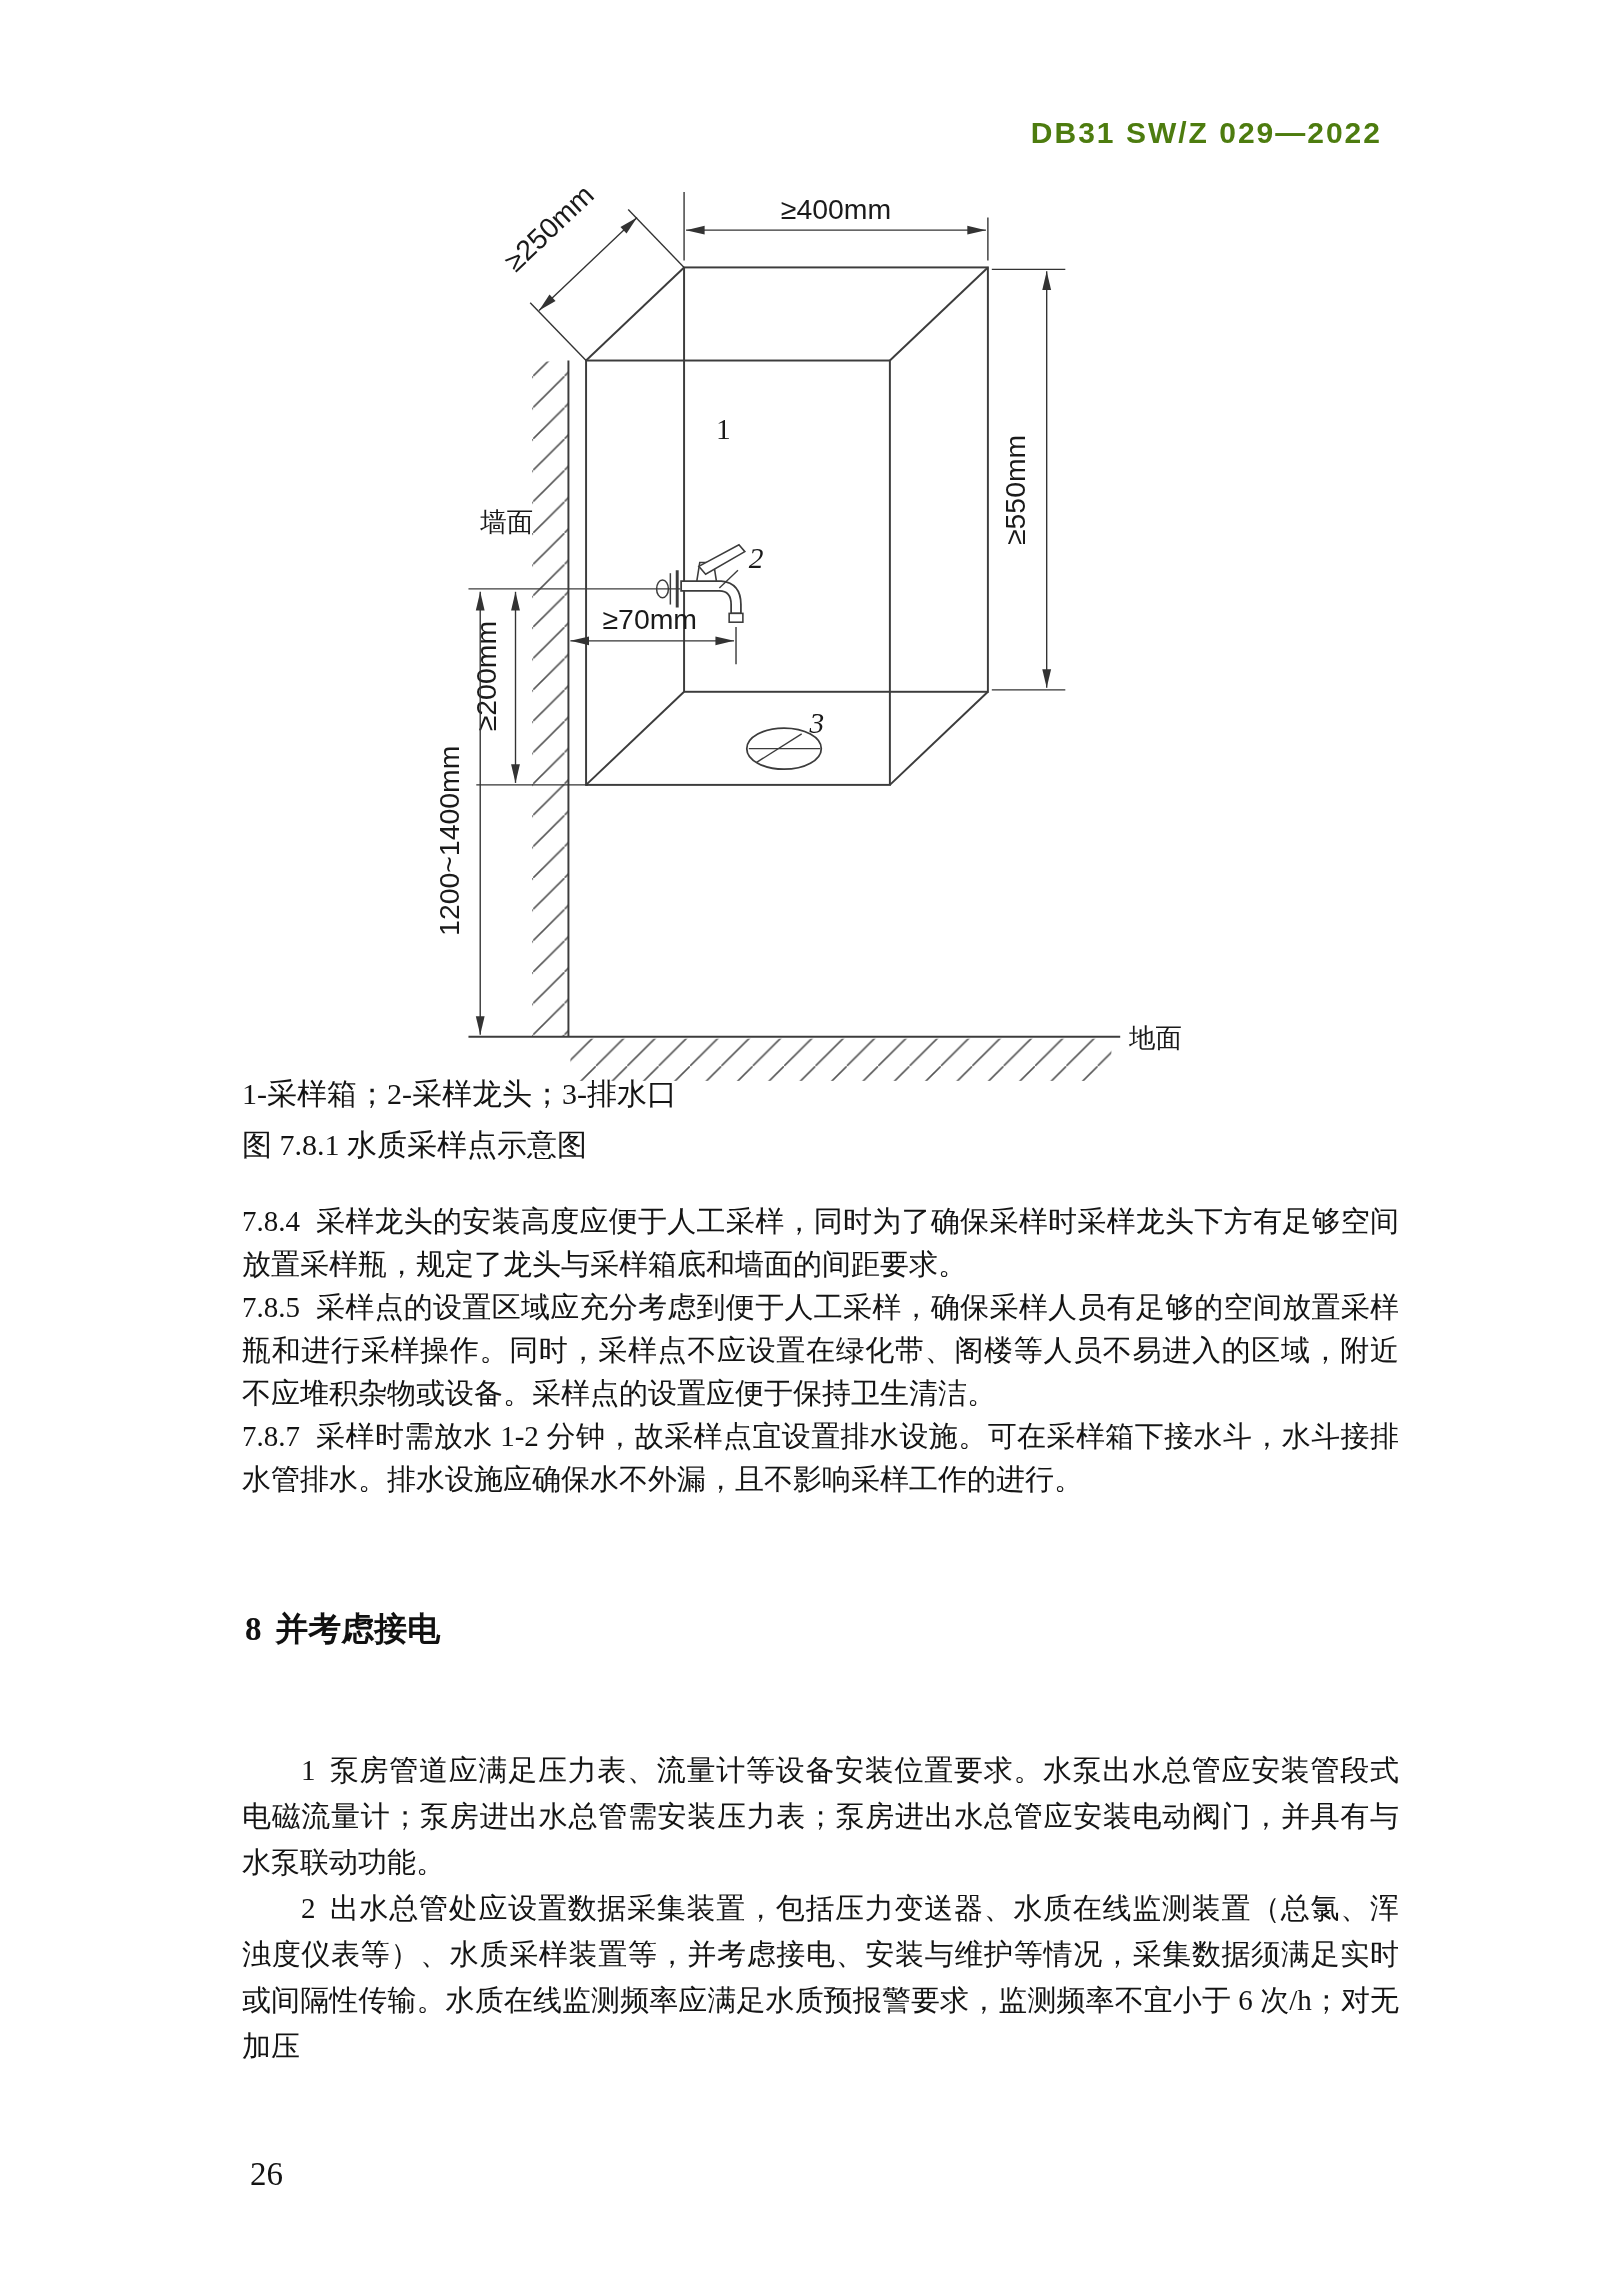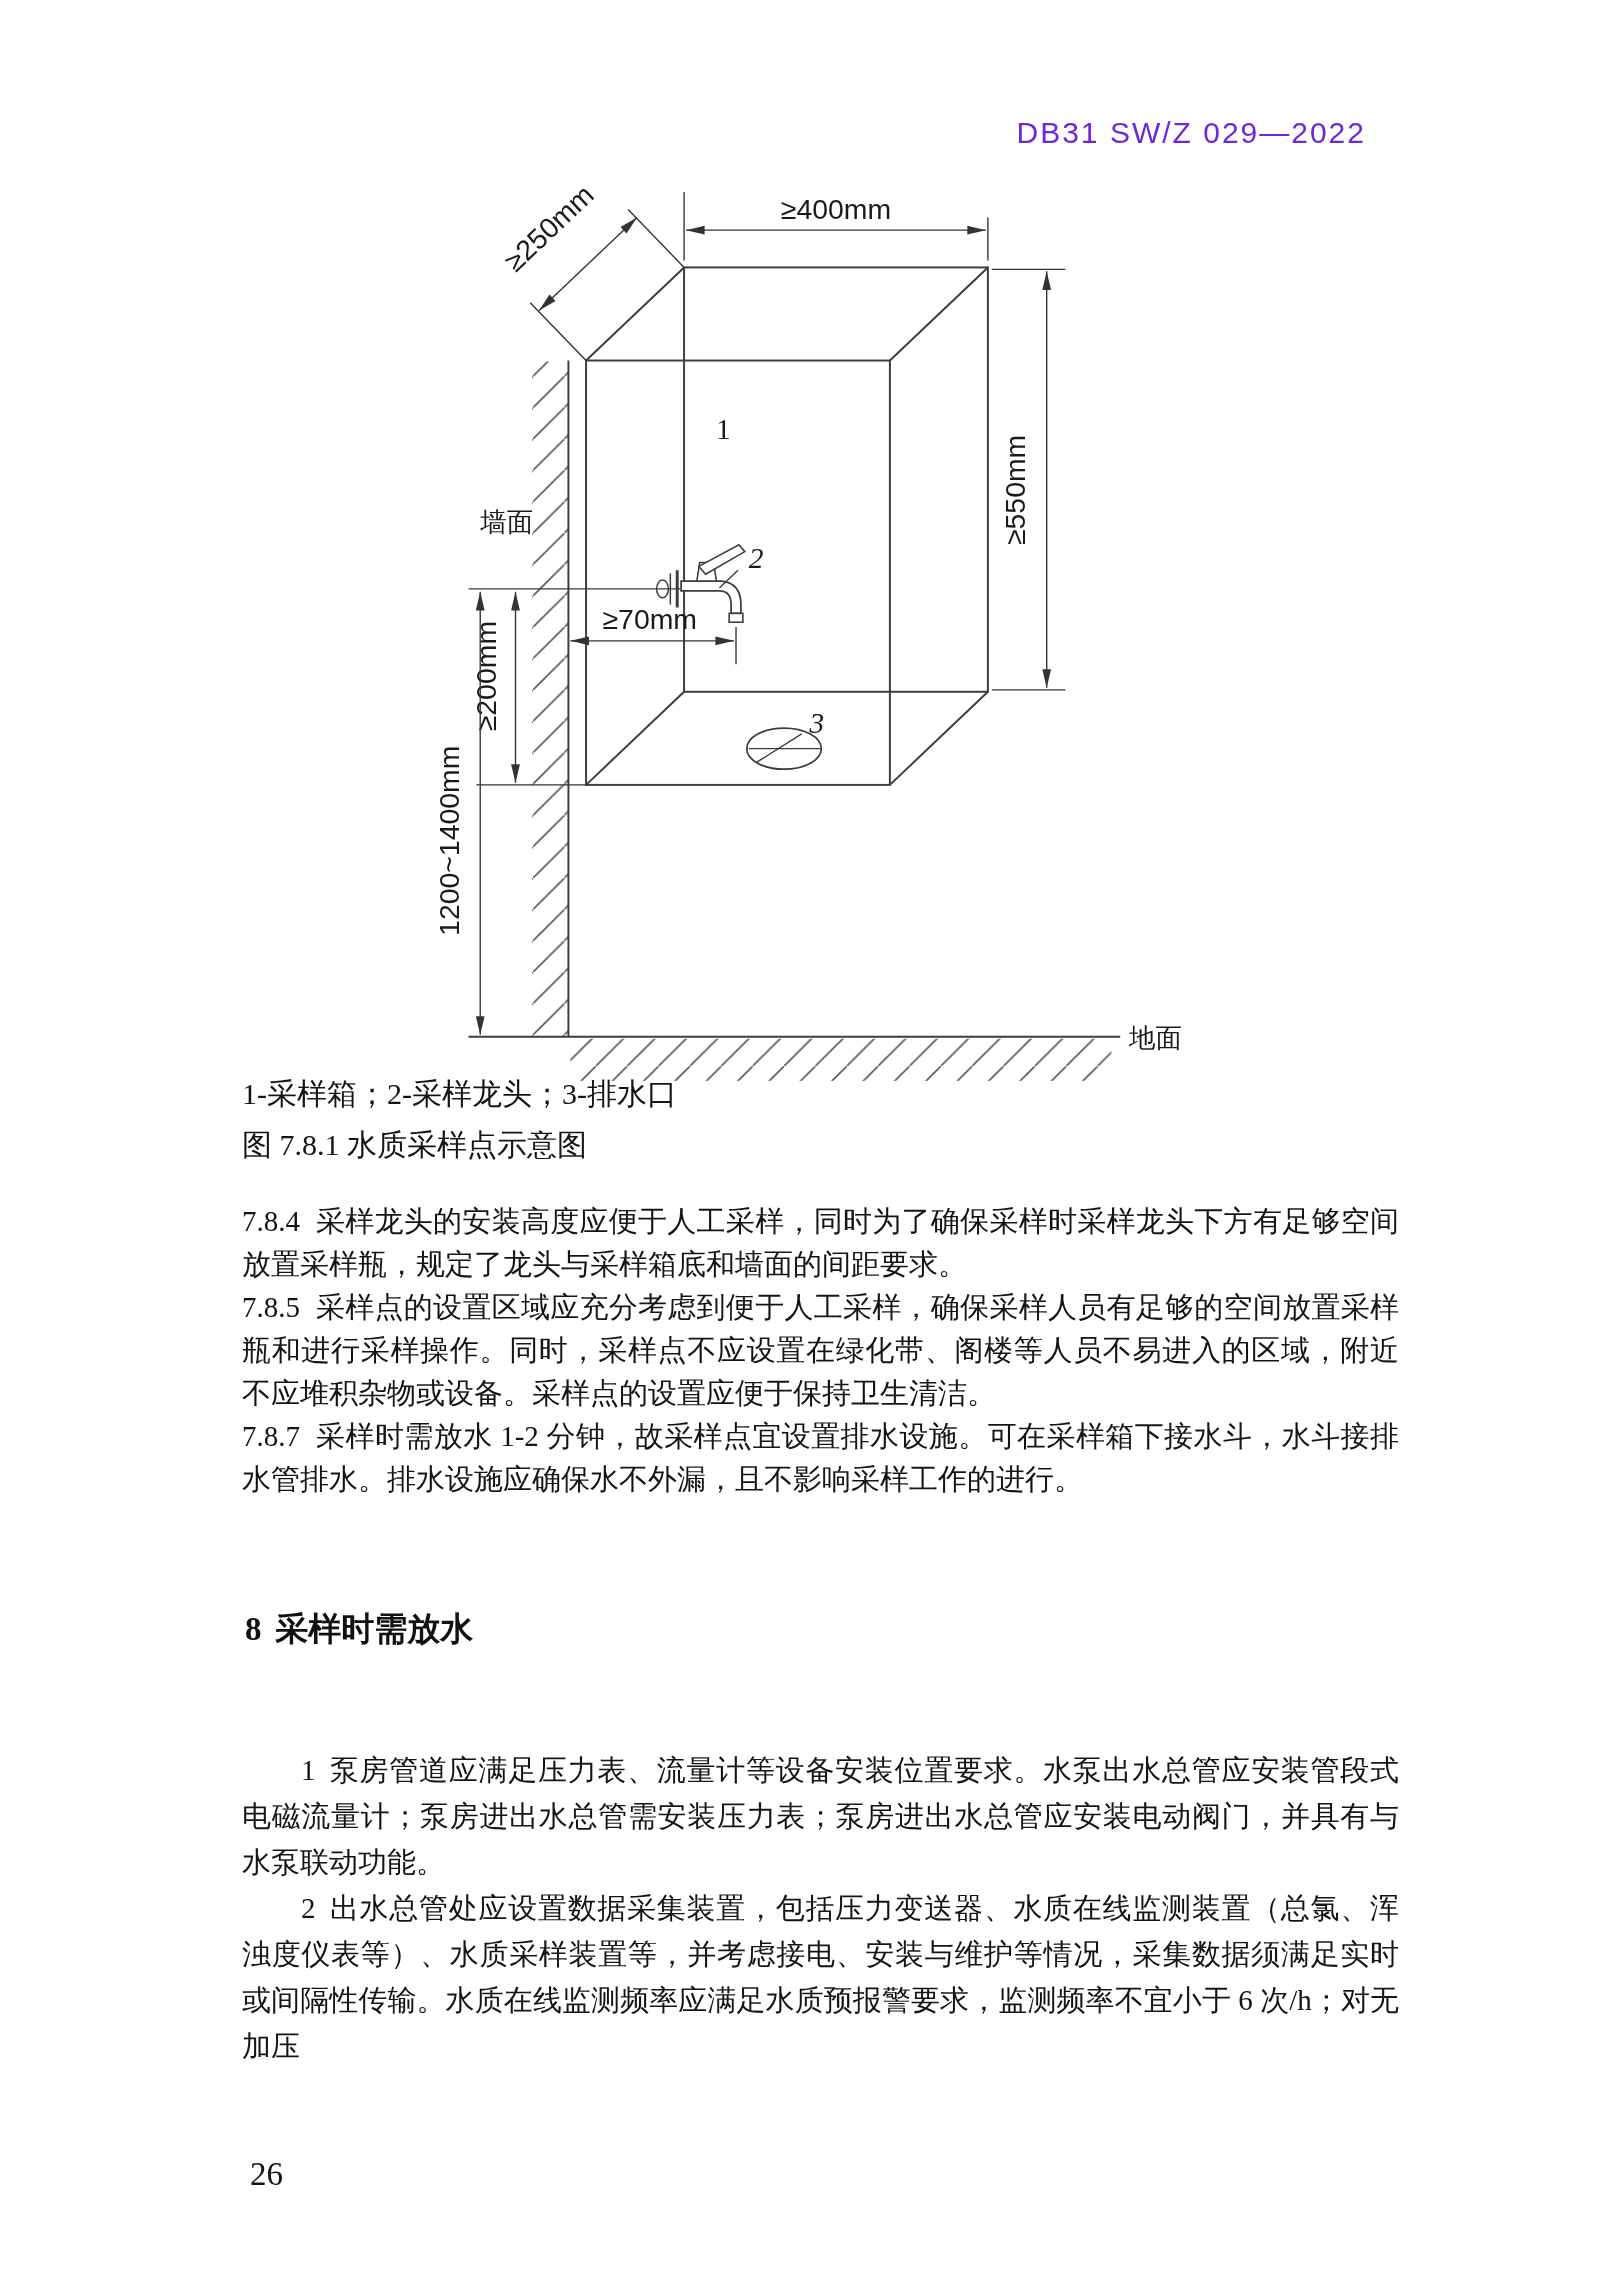--- a/index.html
+++ b/index.html
@@ -1,19 +1,19 @@
 <!DOCTYPE html>
 <html><head>
 <meta charset="utf-8">
 <style>
   html,body{margin:0;padding:0;background:#888;}
   #page{position:relative;width:1621px;height:2293px;background:#ffffff;overflow:hidden;
         font-family:"Liberation Serif","DejaVu Serif",serif;color:#141414;}
-  #doc-code{position:absolute;top:116px;right:255px;font-family:"Liberation Sans","DejaVu Sans",sans-serif;
-        font-size:30px;font-weight:400;letter-spacing:2px;color:#6d28d9;}
+  #doc-code{position:absolute;top:116px;right:239px;font-family:"Liberation Sans","DejaVu Sans",sans-serif;
+        font-size:30px;font-weight:700;letter-spacing:2px;color:#4d7c0f;}
   #diagram{position:absolute;top:176px;left:0;width:1621px;height:912px;}
   .dimtext{font-family:"Liberation Sans","DejaVu Sans",sans-serif;font-size:29px;fill:#1a1a1a;}
   .marktext{font-family:"Liberation Serif","DejaVu Serif",serif;font-size:27px;fill:#1a1a1a;}
   .parttext{font-family:"Liberation Serif","DejaVu Serif",serif;font-size:30px;fill:#1a1a1a;}
   .caption-wrap{position:absolute;left:242px;width:1157px;text-align:left;font-size:30px;line-height:43px;}
   #figure-legend{top:1072px;}
   #figure-caption{top:1117px;}
   #clauses7{position:absolute;top:1168px;left:242px;width:1157px;font-size:29px;line-height:43px;
         text-align:justify;margin-top:32px;}
   #clauses8{position:absolute;top:1747px;left:242px;width:1157px;font-size:29px;line-height:46px;
@@ -139,21 +139,21 @@
   <div id="figure-legend" class="caption-wrap" style="position:absolute;">1-采样箱；2-采样龙头；3-排水口</div>
   <div id="figure-caption" class="caption-wrap" style="position:absolute;margin-top:6px;">图 7.8.1  水质采样点示意图</div>
 
   <div id="clauses7">
     <p class="clause"><span class="cnum">7.8.4</span><span>采样龙头的安装高度应便于人工采样，同时为了确保采样时采样龙头下方有足够空间放置采样瓶，规定了龙头与采样箱底和墙面的间距要求。</span></p>
     <p class="clause"><span class="cnum">7.8.5</span><span>采样点的设置区域应充分考虑到便于人工采样，确保采样人员有足够的空间放置采样瓶和进行采样操作。同时，采样点不应设置在绿化带、阁楼等人员不易进入的区域，附近不应堆积杂物或设备。采样点的设置应便于保持卫生清洁。</span></p>
     <p class="clause"><span class="cnum">7.8.7</span><span>采样时需放水 1-2 分钟，故采样点宜设置排水设施。可在采样箱下接水斗，水斗接排水管排水。排水设施应确保水不外漏，且不影响采样工作的进行。</span></p>
   </div>
 
   <div id="section8-heading">
-    <span class="snum">8</span><span>采样时需放水</span>
+    <span class="snum">8</span><span>并考虑接电</span>
   </div>
 
   <div id="clauses8">
     <p class="subitem"><span class="cnum">1</span><span>泵房管道应满足压力表、流量计等设备安装位置要求。水泵出水总管应安装管段式电磁流量计；泵房进出水总管需安装压力表；泵房进出水总管应安装电动阀门，并具有与水泵联动功能。</span></p>
     <p class="subitem"><span class="cnum">2</span><span>出水总管处应设置数据采集装置，包括压力变送器、水质在线监测装置（总氯、浑浊度仪表等）、水质采样装置等，并考虑接电、安装与维护等情况，采集数据须满足实时或间隔性传输。水质在线监测频率应满足水质预报警要求，监测频率不宜小于 6 次/h；对无加压</span></p>
   </div>
 
   <div id="page-num">26</div>
 
 </div>

